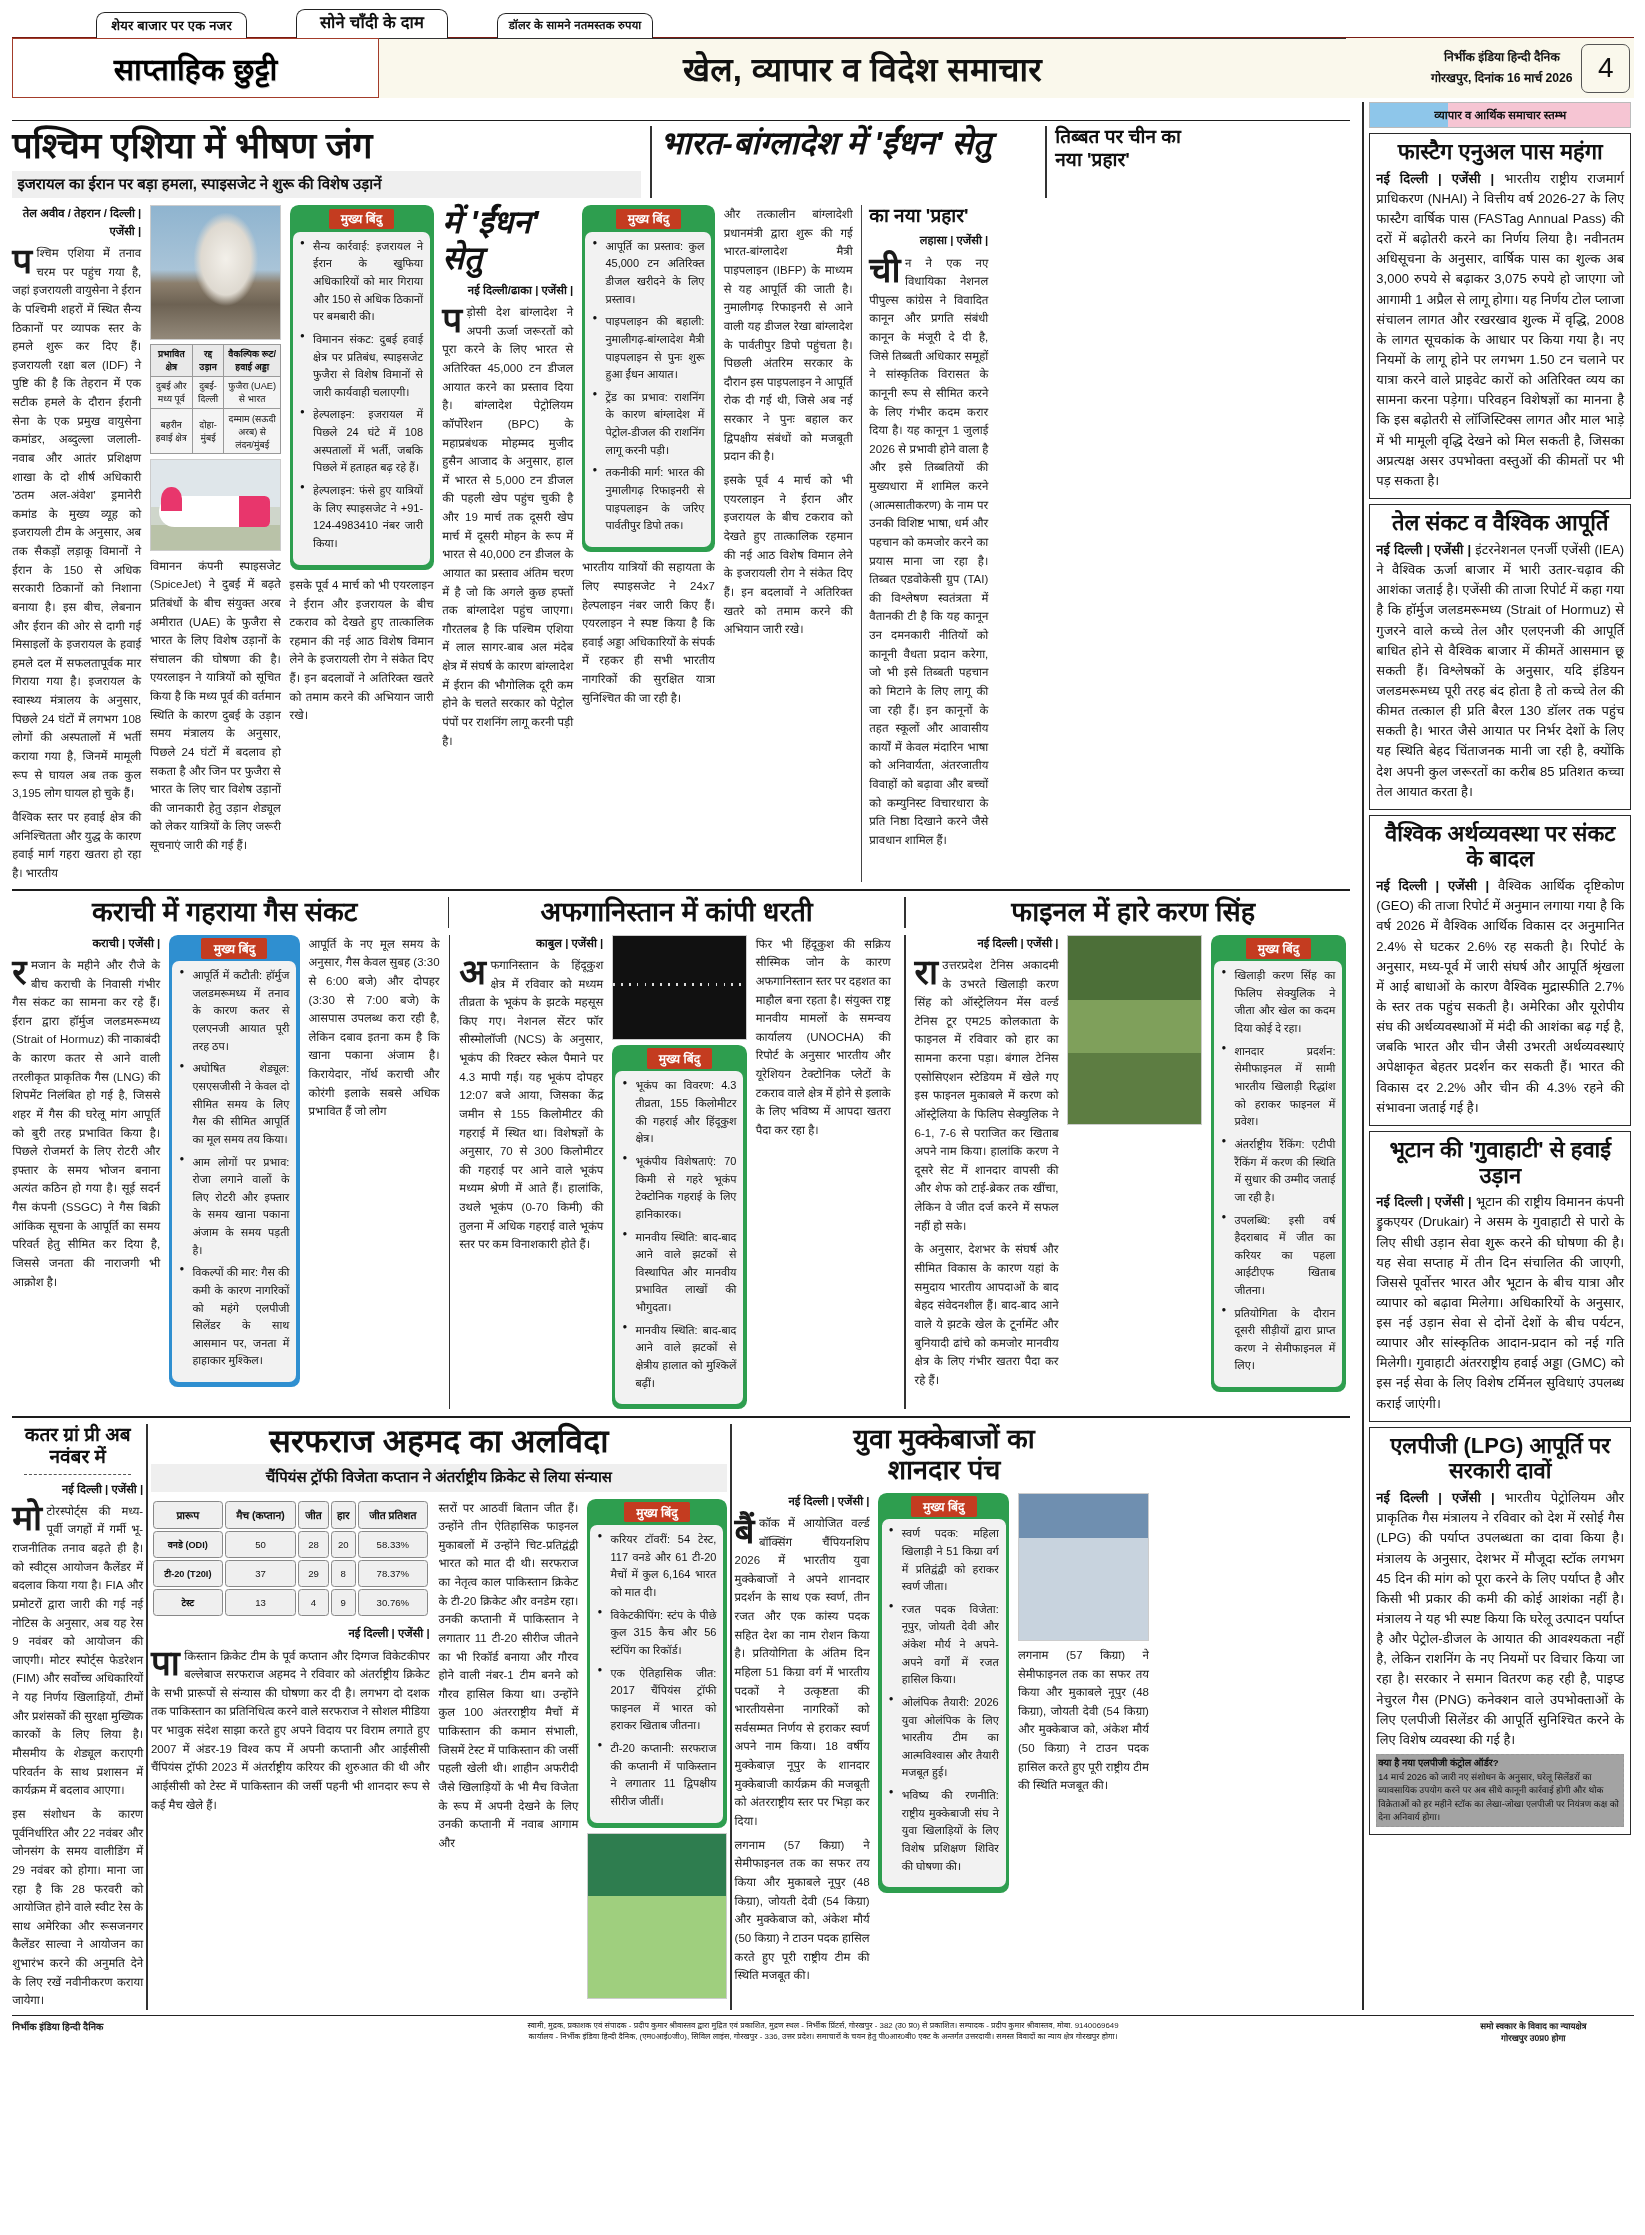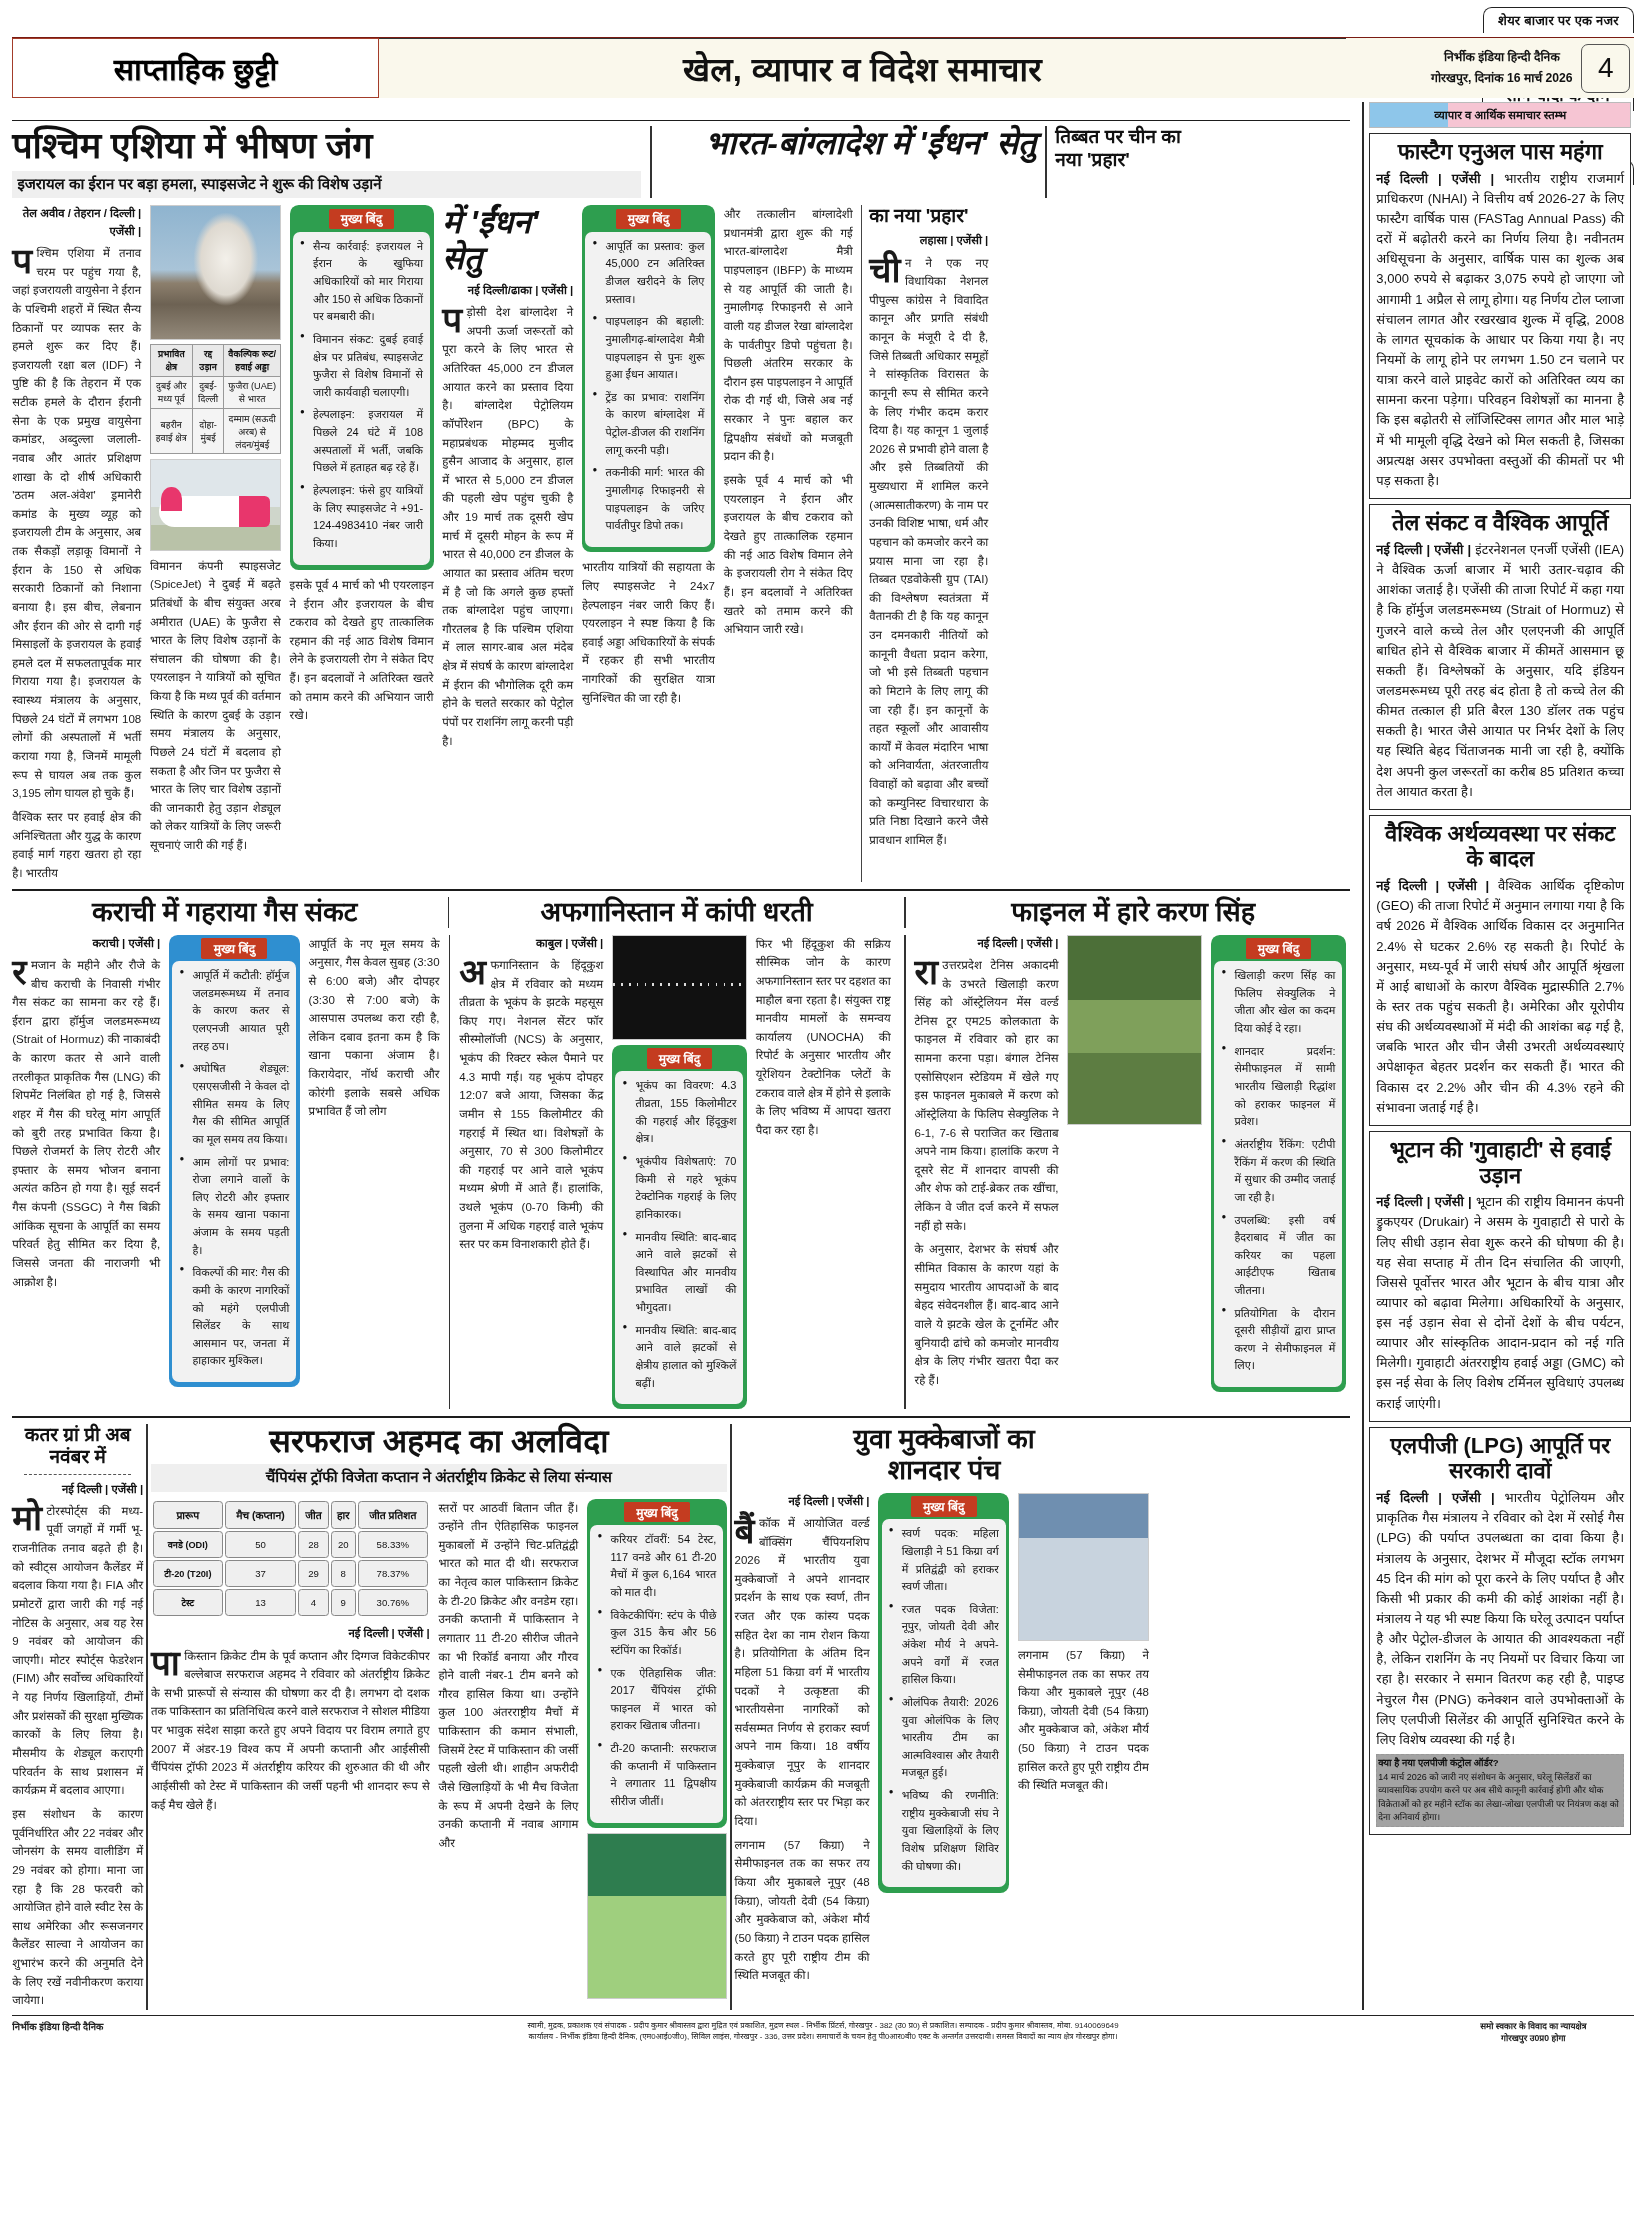--- a/index.html
+++ b/index.html
@@ -11,21 +11,21 @@
     color: #111;
   }
   .page {
     position: relative;
     width: 1646px; height: 2236px;
     background: #ffffff;
     padding: 7px 12.2px 5.2px 12.2px;
   }
 
   
-  .ribbon { display: flex; align-items: flex-end; gap: 49px; height: 31px; padding-left: 84px; flex-direction: column; }
+  .ribbon { display: flex; align-items: flex-end; gap: 49px; height: 31px; padding-left: 84px; }
   .ribbon-tab {
     border: 1.4px solid #222;
     border-bottom: none;
     border-radius: 8.7px 8.7px 0 0;
     background: #fff;
     padding: 2.6px 14px 2.6px 14px;
     font-size: 13px;
     font-weight: 700;
     letter-spacing: 0.2px;
     white-space: nowrap;
@@ -229,21 +229,21 @@
   <div class="body-grid">
 
     <div class="left-zone">
 
       <div style="display:flex; gap:8.7px; align-items:flex-start; border-top:1.7px solid #1d1d1d; padding-top:5.2px;margin-top:18px;">
         <div style="width:629px;">
           <div class="hl-xl">पश्चिम एशिया में भीषण जंग</div>
           <div class="kicker">इजरायल का ईरान पर बड़ा हमला, स्पाइसजेट ने शुरू की विशेष उड़ानें</div>
         </div>
         <div style="width:1.7px; background:#333; align-self:stretch;"></div>
-        <div style="width:376px;text-align:right;">
+        <div style="width:376px;">
           <div class="hl-lg" style="font-style:italic;">भारत-बांग्लादेश में 'ईंधन' सेतु</div>
         </div>
         <div style="width:1.7px; background:#333; align-self:stretch;"></div>
         <div style="width:131px;">
           <div class="hl-sm">तिब्बत पर चीन का नया 'प्रहार'</div>
         </div>
       </div>
 
       <div class="lead-grid" style="margin-top:7px;">
 

